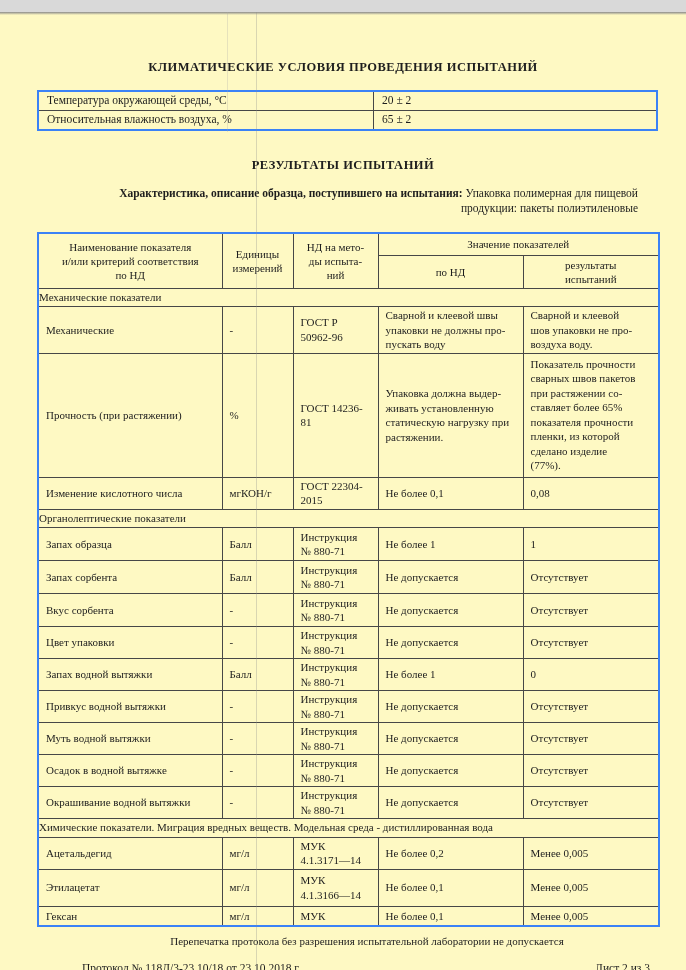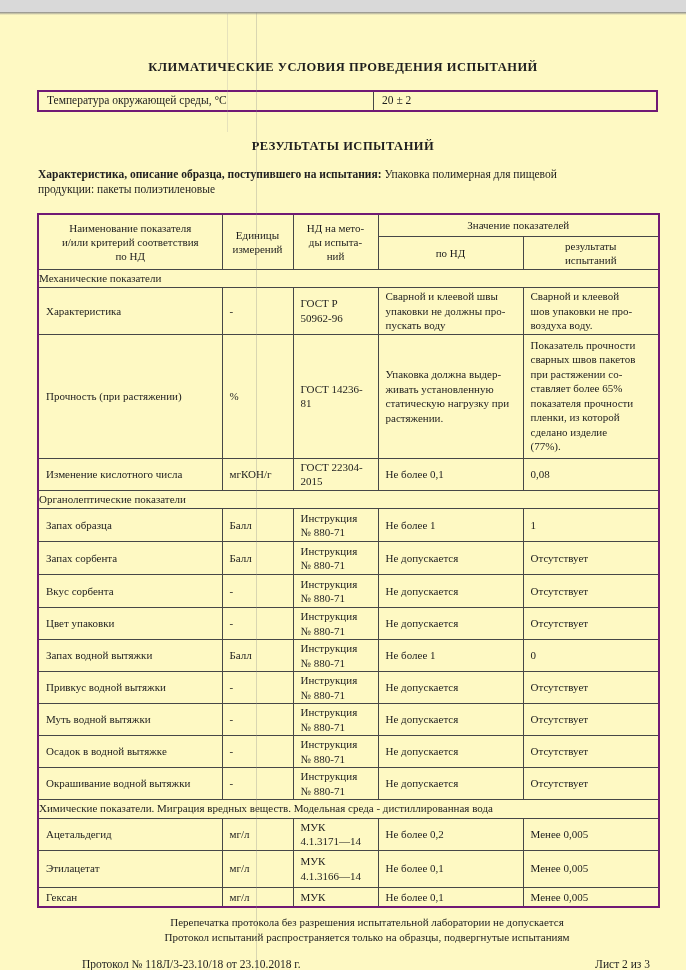--- a/index.html
+++ b/index.html
@@ -23,36 +23,37 @@
     background:rgba(170,170,170,.28);}
 
   .title{
     margin:0;padding-top:48px;
     text-align:center;
     font-size:12.5px;font-weight:bold;letter-spacing:.5px;
   }
   .title-results{padding-top:27px;}
 
   table{border-collapse:collapse;table-layout:fixed;}
-  .doc-table{border:2px solid #701a75;}
+  .doc-table{border:2px solid #3b82f6;}
   .doc-table td,.doc-table th{border:1px solid #474747;}
 
   
   .climate-table{margin:15px 0 0 37px;width:621px;}
   .climate-table td{
     height:17px;font-size:11.5px;line-height:13px;
     padding:0 4px 1px 8px;vertical-align:middle;
   }
   .climate-table .c-label{width:322px;}
 
   
   .sample{
     margin:13px 38px 0 38px;width:600px;
     font-size:11.5px;line-height:15px;
     white-space:pre-line;
+    text-align:right;
   }
   .sample .b{font-weight:bold;}
 
   
   .results-table{margin:16px 0 0 37px;width:621px;}
   .results-table th{
     font-weight:normal;font-size:11px;line-height:14px;
     text-align:center;vertical-align:middle;
     white-space:pre-line;padding:2px 3px;
   }
@@ -82,20 +83,24 @@
   <div class="scan-line"></div>
   <div class="scan-line-2"></div>
 
   <h1 class="title">КЛИМАТИЧЕСКИЕ УСЛОВИЯ ПРОВЕДЕНИЯ ИСПЫТАНИЙ</h1>
 
   <table class="doc-table climate-table">
     <tbody>
         <tr>
       <td class="c-label">Температура окружающей среды, °С</td>
       <td>20 ± 2</td>
+    </tr>
+    <tr>
+      <td class="c-label">Относительная влажность воздуха, %</td>
+      <td>65 ± 2</td>
     </tr>
   </tbody>
     </table>
 
   <h2 class="title title-results">РЕЗУЛЬТАТЫ ИСПЫТАНИЙ</h2>
 
   <p class="sample"><span class="b">Характеристика, описание образца, поступившего на испытания:</span><span> Упаковка полимерная для пищевой
 продукции: пакеты полиэтиленовые</span></p>
 
   <table class="doc-table results-table">
@@ -122,21 +127,21 @@
         <th>по НД</th>
         <th>результаты
 испытаний</th>
       </tr>
     </thead>
     <tbody>
       <tr style="height:17px">
         <td class="section-cell" colspan="5">Механические показатели</td>
       </tr>
       <tr style="height:46px">
-        <td>Характеристика</td>
+        <td>Механические</td>
         <td>-</td>
         <td>ГОСТ Р
 50962-96</td>
         <td>Сварной и клеевой швы
 упаковки не должны про-
 пускать воду</td>
         <td>Сварной и клеевой
 шов упаковки не про-
 воздуха воду.</td>
       </tr>
@@ -264,19 +269,18 @@
         <td>Гексан</td>
         <td>мг/л</td>
         <td>МУК</td>
         <td>Не более 0,1</td>
         <td>Менее 0,005</td>
       </tr>
     </tbody>
   </table>
 
   <p class="note note-first">Перепечатка протокола без разрешения испытательной лаборатории не допускается</p>
-  <p class="note">Протокол испытаний распространяется только на образцы, подвергнутые испытаниям</p>
 
   <div class="proto-row">
     <span>Протокол № 118Л/3-23.10/18 от 23.10.2018 г.</span>
     <span>Лист 2 из 3</span>
   </div>
 </div>
 
 </body></html>

